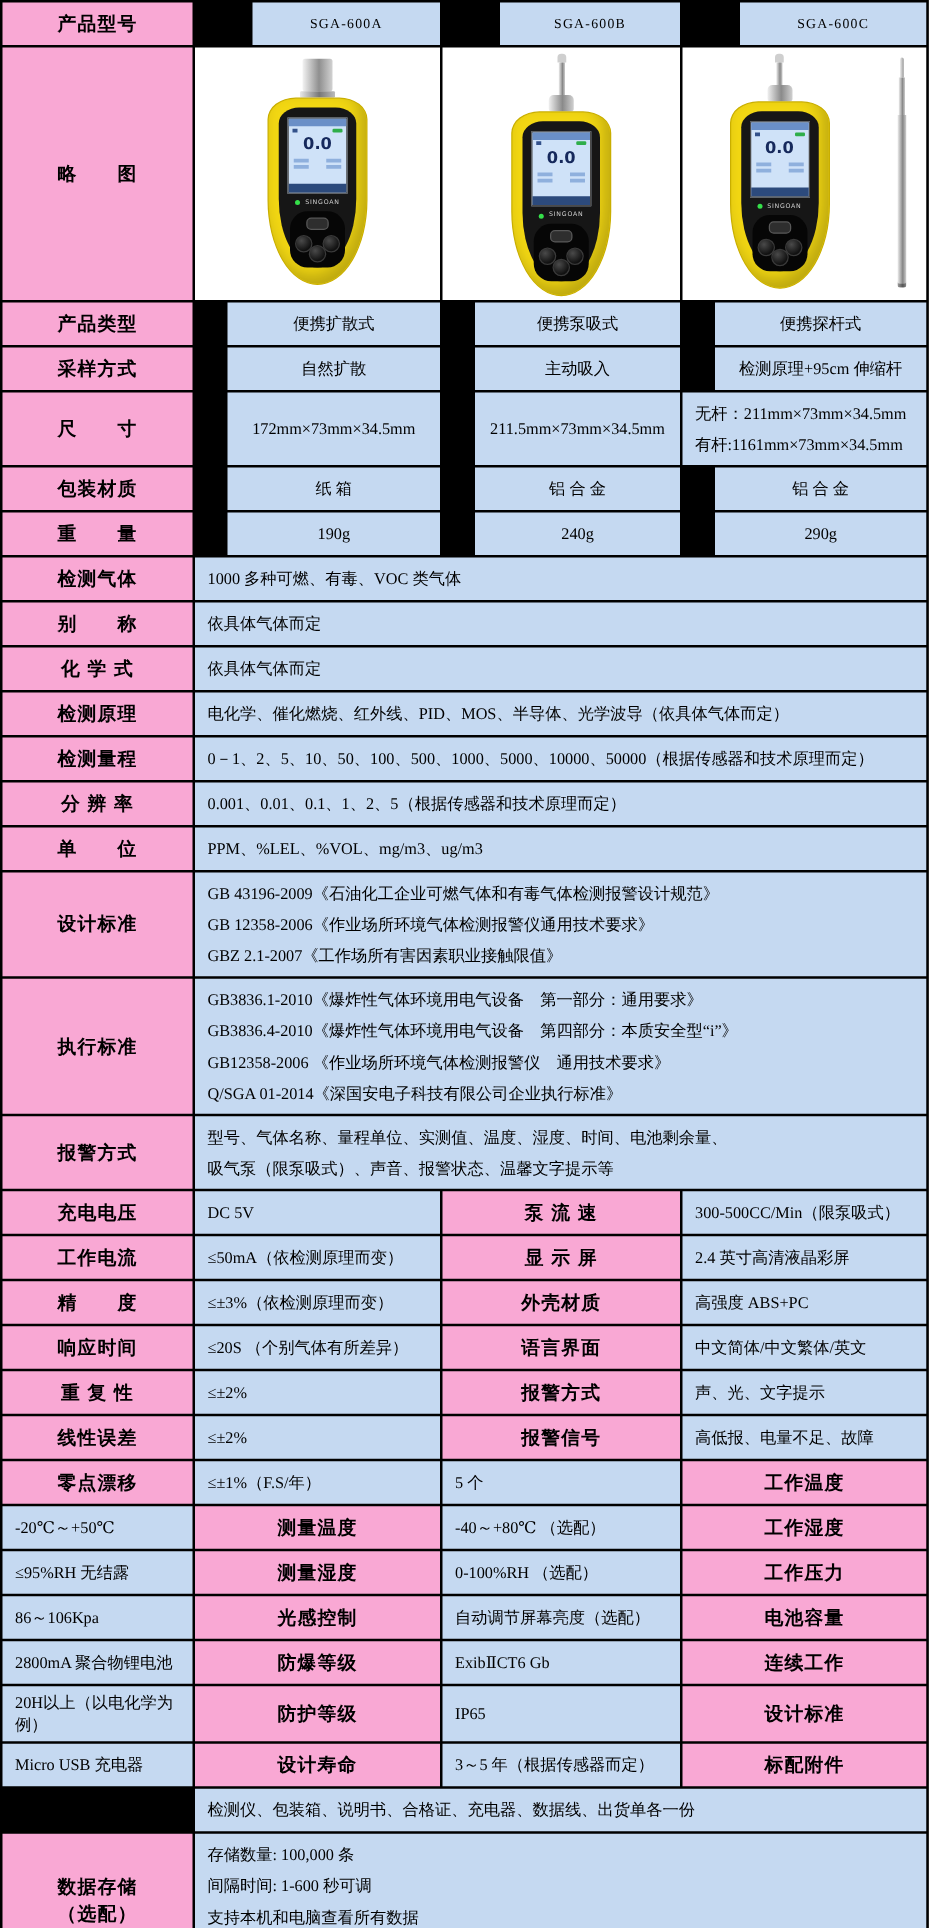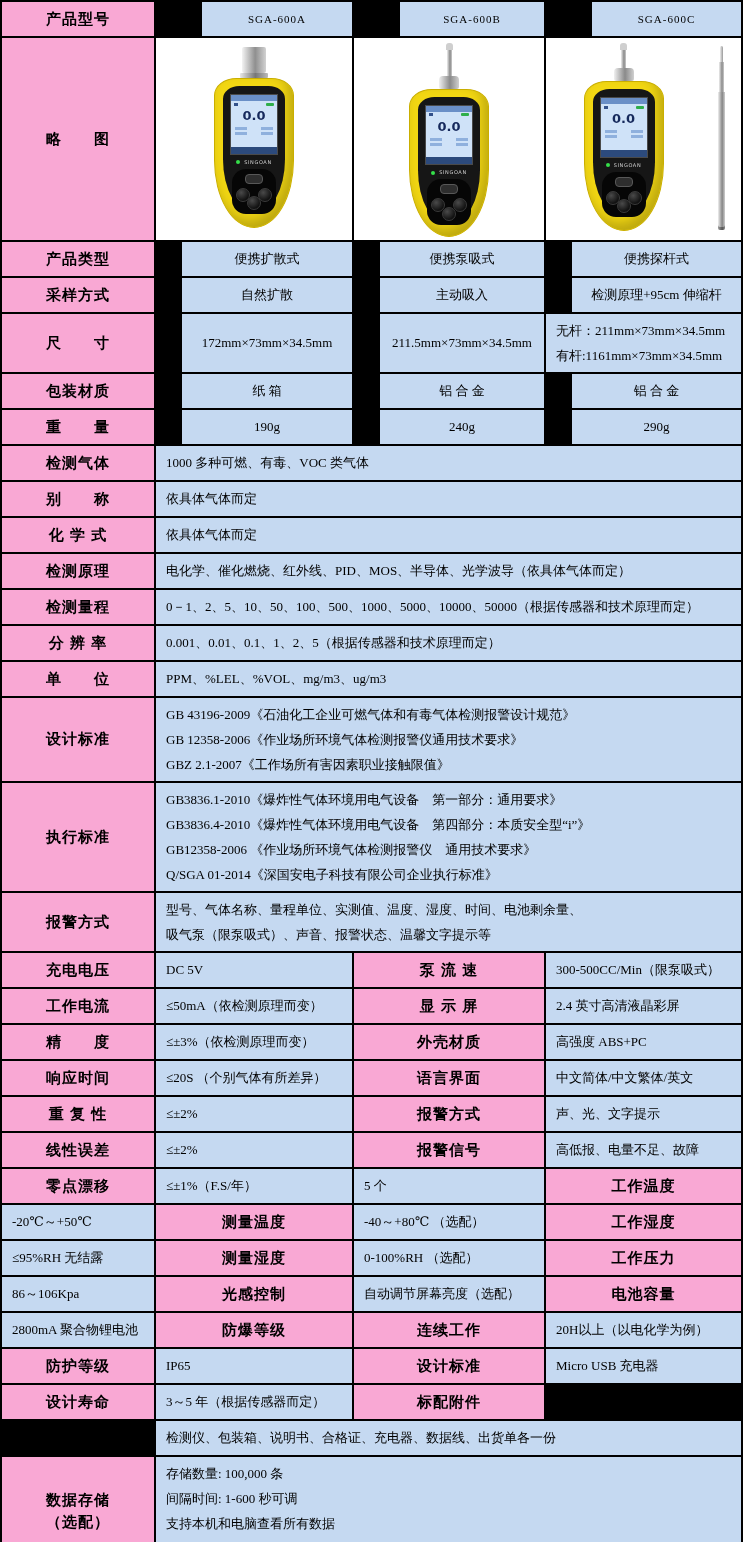--- a/index.html
+++ b/index.html
@@ -314,20 +314,21 @@
       <div class="cell left-al">≤95%RH 无结露</div>
       <div class="cell label">测量湿度</div>
       <div class="cell left-al">0-100%RH （选配）</div>
       <div class="cell label">工作压力</div>
       <div class="cell left-al">86～106Kpa</div>
       <div class="cell label">光感控制</div>
       <div class="cell left-al">自动调节屏幕亮度（选配）</div>
       <div class="cell label">电池容量</div>
       <div class="cell left-al">2800mA 聚合物锂电池</div>
       <div class="cell label">防爆等级</div>
+      <div class="cell left-al">ExibⅡCT6 Gb</div>
       <div class="cell label">连续工作</div>
       <div class="cell left-al">20H以上（以电化学为例）</div>
       <div class="cell label">防护等级</div>
       <div class="cell left-al">IP65</div>
       <div class="cell label">设计标准</div>
       <div class="cell left-al">Micro USB 充电器</div>
       <div class="cell label">设计寿命</div>
       <div class="cell left-al">3～5 年（根据传感器而定）</div>
       <div class="cell label">标配附件</div>
       <div class="cell left-al span3">检测仪、包装箱、说明书、合格证、充电器、数据线、出货单各一份</div>

